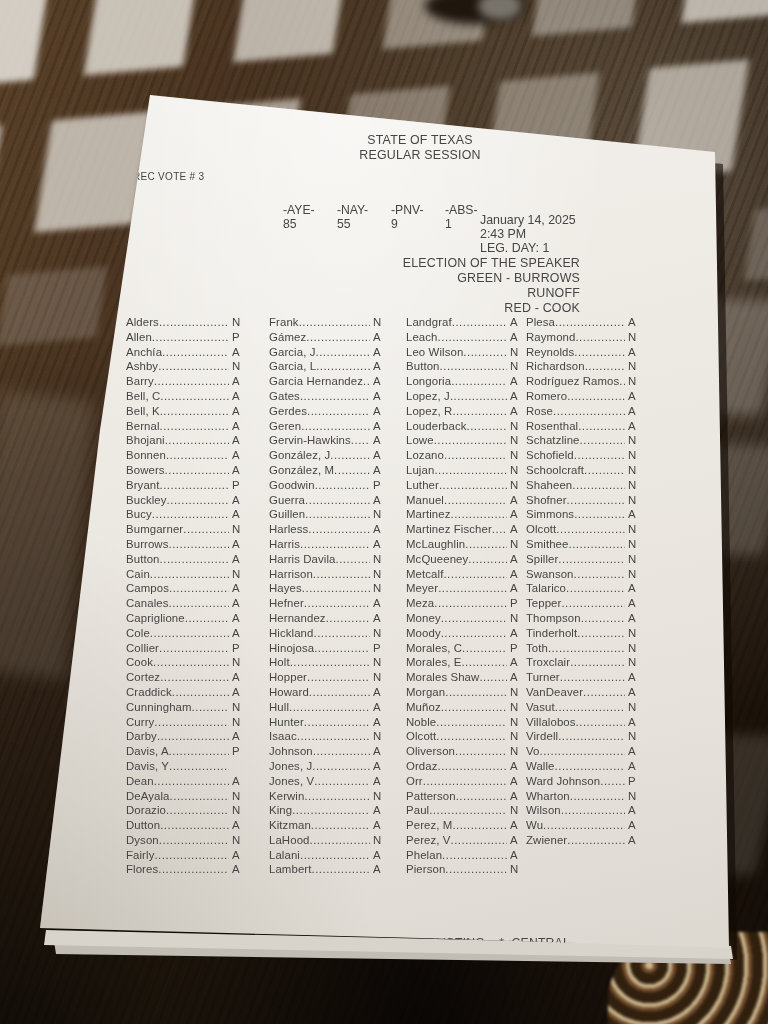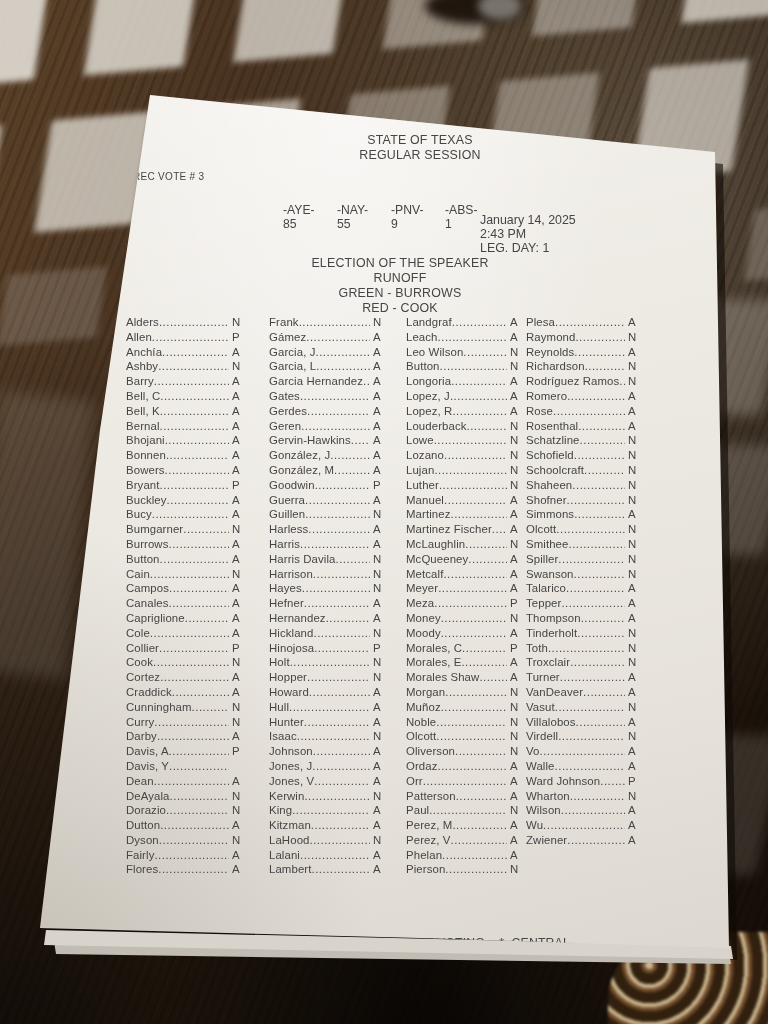--- a/index.html
+++ b/index.html
@@ -76,21 +76,21 @@
   .paper-content{position:absolute;inset:0;color:var(--ink,#454545);filter:blur(.25px);}
 
   
   .hdr{position:absolute;left:230px;top:133px;width:380px;text-align:center;
     font-size:12.4px;line-height:14.6px;letter-spacing:.2px;}
   .recvote{position:absolute;left:133px;top:171px;font-size:10px;letter-spacing:.3px;}
   .datebox{position:absolute;left:480px;top:194px;width:182px;text-align:left;
     font-size:12.4px;line-height:13.9px;margin-top:20px;}
   .tallies{position:absolute;left:283px;top:204px;display:flex;}
   .tally{width:54px;font-size:12.2px;line-height:13.5px;}
-  .titleblock{position:absolute;left:220px;top:256px;width:360px;text-align:center;
+  .titleblock{position:absolute;left:220px;top:256px;width:360px;text-align:right;
     font-size:12.4px;line-height:15px;letter-spacing:.2px;}
 
   .roster{position:absolute;left:0;top:316px;}
   .col{position:absolute;top:0;}
   .col1{left:126px;width:122px;} .col2{left:269px;width:120px;}
   .col3{left:406px;width:120px;} .col4{left:526px;width:118px;}
   .row{display:flex;align-items:baseline;height:14.8px;font-size:11.4px;white-space:nowrap;}
   .nm{flex:0 0 auto;letter-spacing:.1px;}
   .ld{flex:1 1 auto;overflow:hidden;letter-spacing:.5px;}
   .ld::before{content:"....................................................";}
@@ -168,22 +168,22 @@
             <div>9</div>
           </div>
           <div class="tally">
             <div>-ABS-</div>
             <div>1</div>
           </div>
         </div>
 
       <div class="titleblock">
         <div>ELECTION OF THE SPEAKER</div>
+        <div>GREEN - BURROWS</div>
         <div>RUNOFF</div>
-        <div>GREEN - BURROWS</div>
         <div>RED - COOK</div>
       </div>
 
       <div class="roster">
         <div class="col col1">
             <div class="row">
               <span class="nm">Alders</span>
               <span class="ld"></span>
               <span class="vt">N</span>
             </div>

